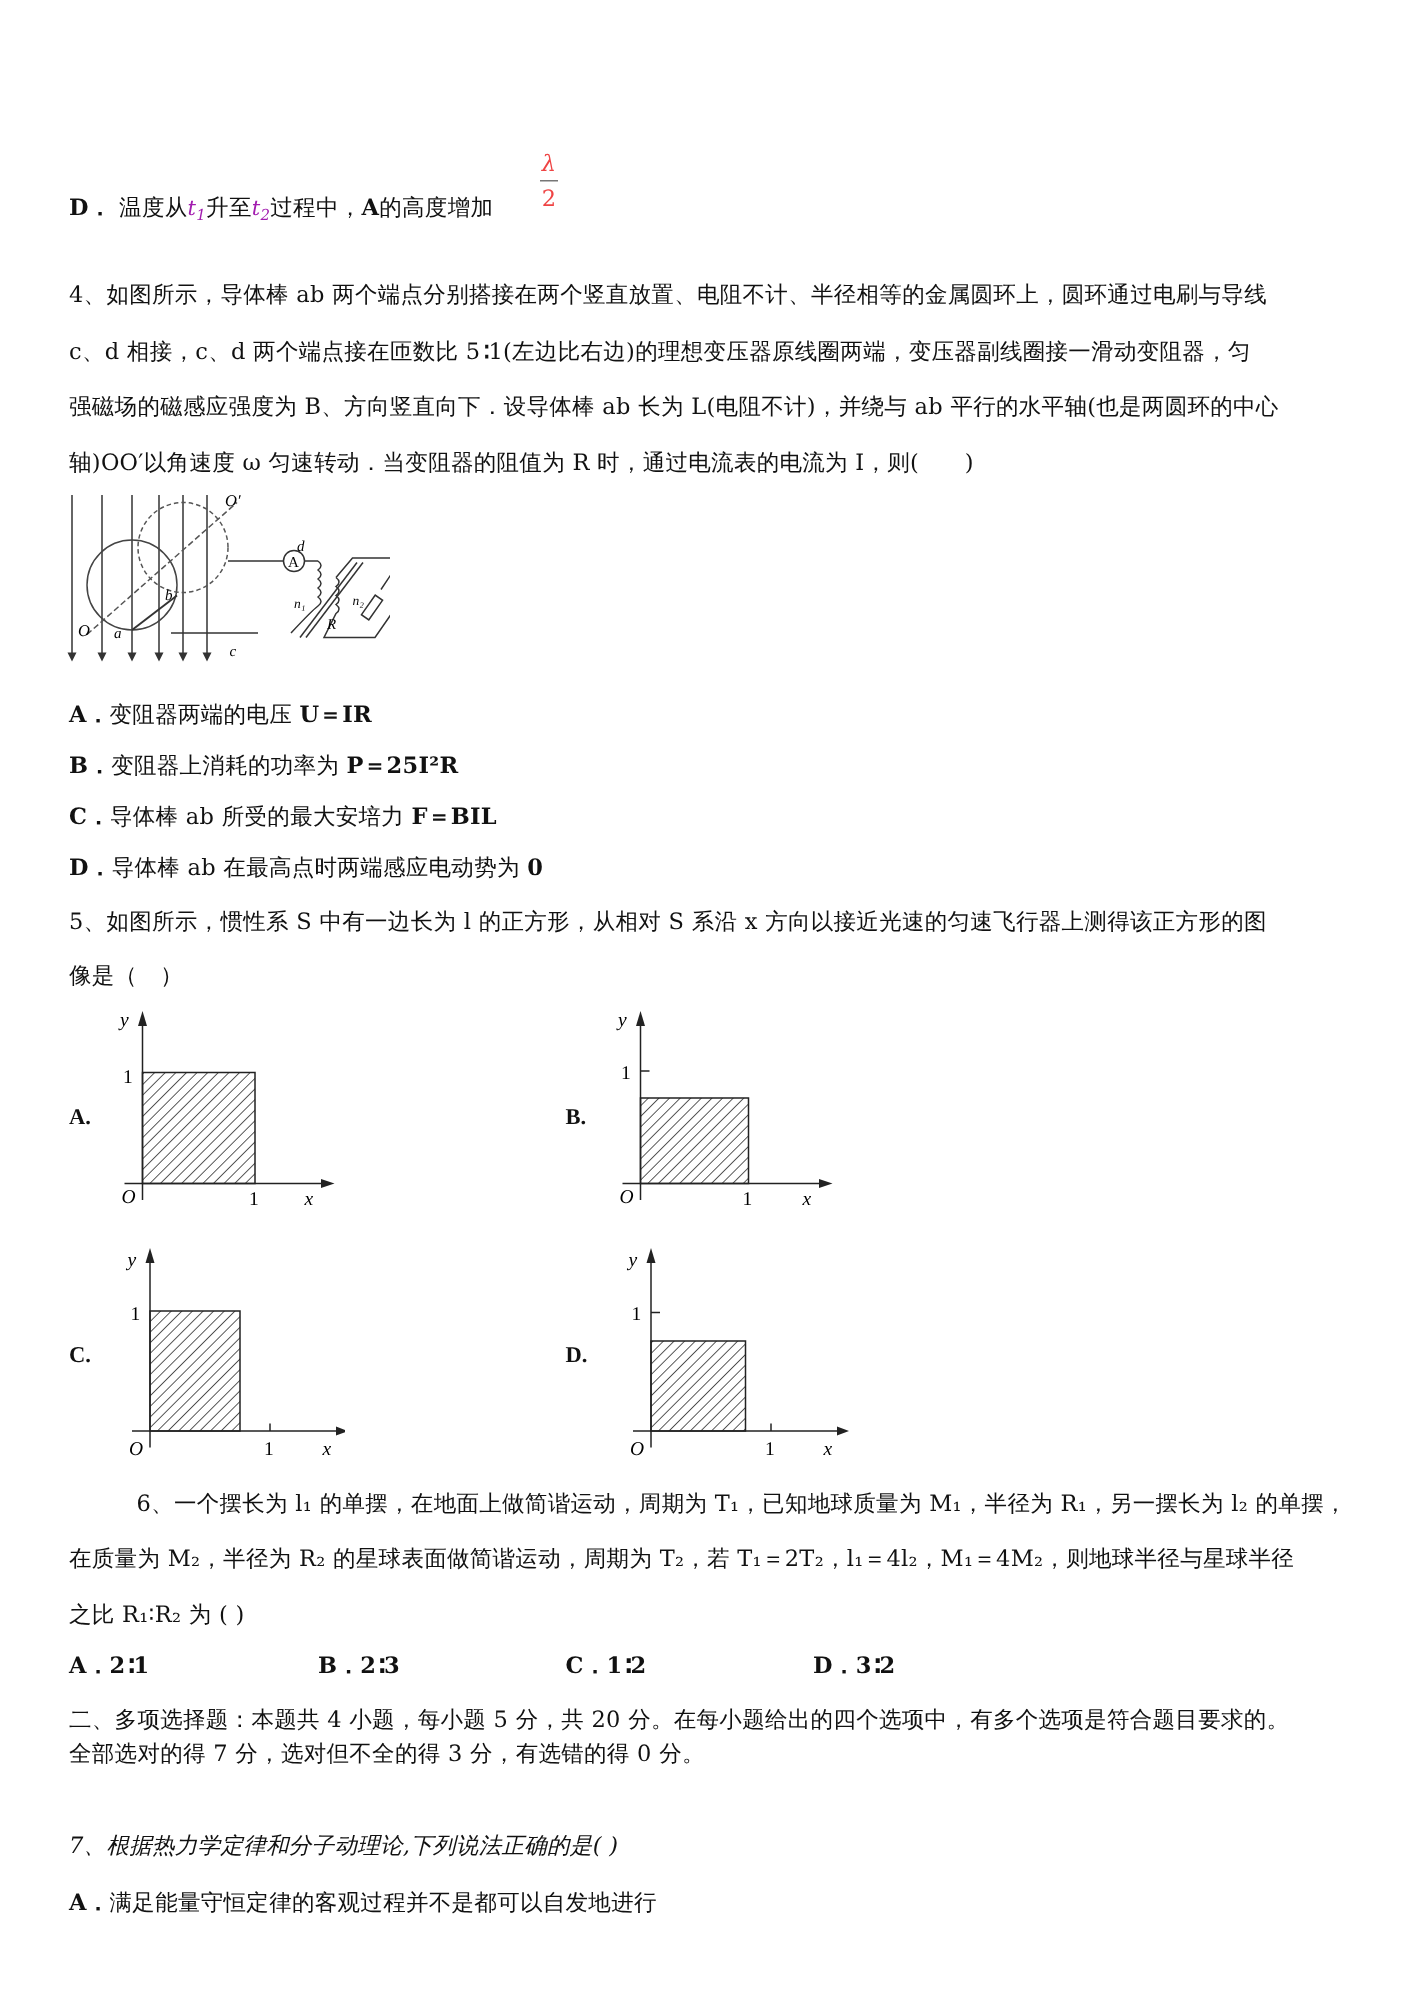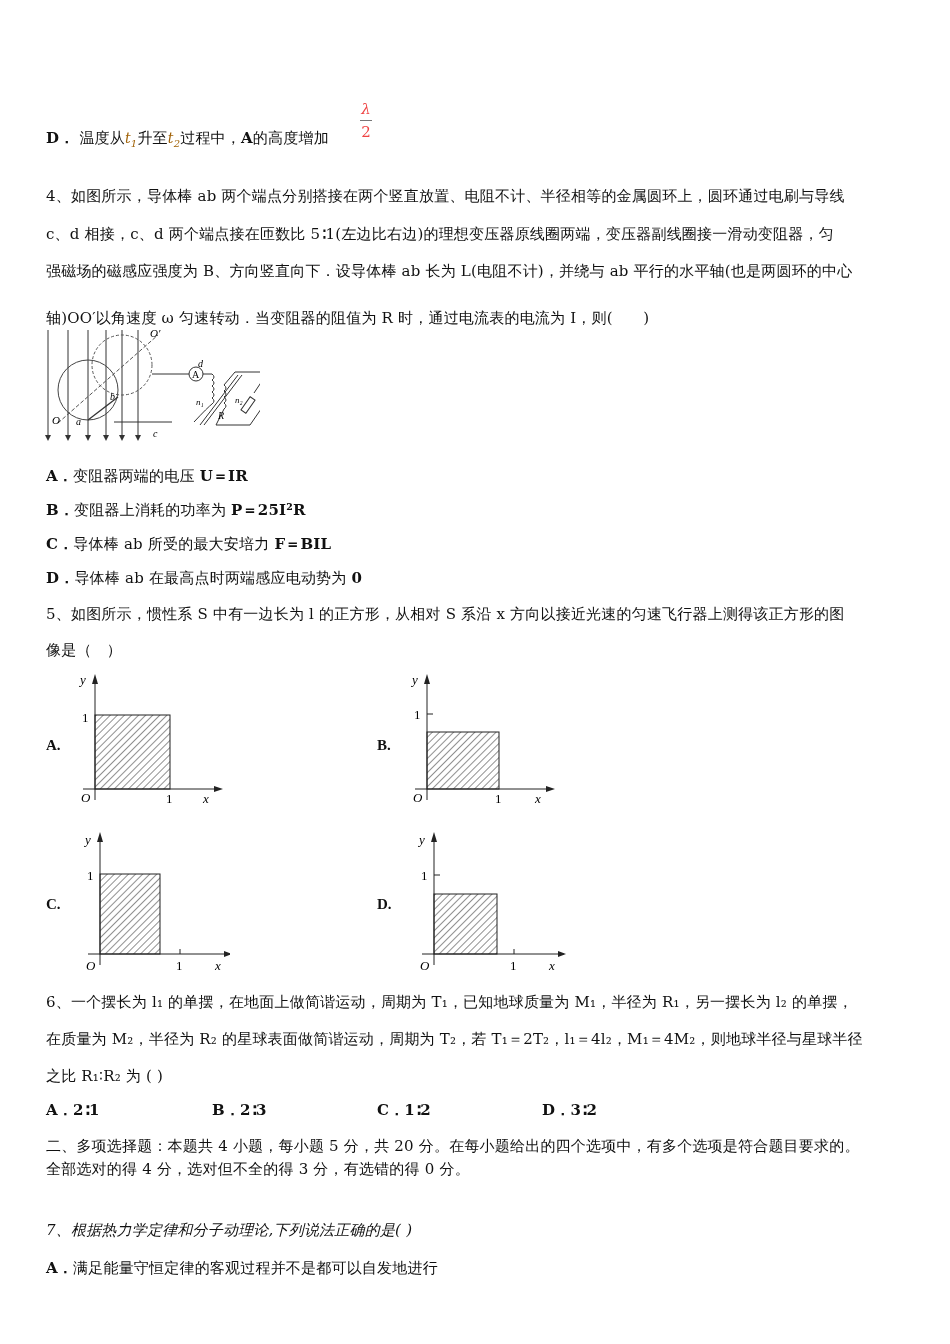--- a/index.html
+++ b/index.html
@@ -2,21 +2,21 @@
 <html><head>
   <meta charset="utf-8">
   <style>
     html, body { margin: 0; padding: 0; background: #ffffff; }
     body { width: 950px; height: 1344px; position: relative; overflow: hidden;
            font-family: "DejaVu Serif", "Liberation Serif", serif; color: #111; }
     .abs { position: absolute; }
     .line { position: absolute; left: 46px; font-size: 15px; line-height: 20px; white-space: nowrap; letter-spacing: 0.2px; }
     .b { font-weight: bold; }
     .it { }
-    .math-gray { color: #a16207; font-family: "DejaVu Serif", serif; font-style: italic; font-size: 14px; }
+    .math-gray { color: #a21caf; font-family: "DejaVu Serif", serif; font-style: italic; font-size: 14px; }
     .frac { position: absolute; font-family: "DejaVu Serif", serif; color: #ef4444; font-size: 15px; text-align: center; }
     .frac .bar { display:block; border-top: 1px solid #777; width: 12px; margin: 2px auto; }
     .opt-label { position: absolute; font-weight: bold; font-size: 15px; font-family: "Liberation Serif", serif; }
     svg text { font-family: "Liberation Serif", serif; }
     sub, sup { font-size: 10px; }
   </style>
 </head>
 <body>
 
 <div class="line" style="top:128px;">
@@ -25,21 +25,21 @@
 </div>
 <div class="frac" style="left:358px; top:100px; width:16px;">
   <span style="font-style:italic;">λ</span>
   <span class="bar"></span>
   <span>2</span>
 </div>
 
 <div class="line" style="top:186px;">4、如图所示，导体棒 ab 两个端点分别搭接在两个竖直放置、电阻不计、半径相等的金属圆环上，圆环通过电刷与导线</div>
 <div class="line" style="top:224px;">c、d 相接，c、d 两个端点接在匝数比 5∶1(左边比右边)的理想变压器原线圈两端，变压器副线圈接一滑动变阻器，匀</div>
 <div class="line" style="top:261px;">强磁场的磁感应强度为 B、方向竖直向下．设导体棒 ab 长为 L(电阻不计)，并绕与 ab 平行的水平轴(也是两圆环的中心</div>
-<div class="line" style="top:298px;margin-top:10px;">轴)OO′以角速度 ω 匀速转动．当变阻器的阻值为 R 时，通过电流表的电流为 I，则(　　)</div>
+<div class="line" style="top:298px;">轴)OO′以角速度 ω 匀速转动．当变阻器的阻值为 R 时，通过电流表的电流为 I，则(　　)</div>
 
 <svg class="abs" style="left:40px; top:325px;" width="220" height="120" viewBox="0 0 220 120">
   <g stroke="#333" stroke-width="1" fill="none">
     <line x1="8" y1="5" x2="8" y2="112"></line>
       <line x1="28" y1="5" x2="28" y2="112"></line>
     <line x1="48" y1="5" x2="48" y2="112"></line>
       <line x1="66" y1="5" x2="66" y2="112"></line>
     <line x1="82" y1="5" x2="82" y2="112"></line>
       <line x1="98" y1="5" x2="98" y2="112"></line>
   </g>
@@ -153,35 +153,35 @@
   <polygon points="144,121 144,127 152,124" fill="#222"></polygon>
   <line x1="100" y1="124" x2="100" y2="119" stroke="#222"></line>
   <rect x="20" y="64" width="63" height="60" fill="url(#hatch)" stroke="#222"></rect>
   <text x="5" y="14" font-size="13" font-style="italic">y</text>
   <text x="7" y="50" font-size="13">1</text>
   <text x="6" y="140" font-size="13" font-style="italic">O</text>
   <text x="96" y="140" font-size="13">1</text>
   <text x="135" y="140" font-size="13" font-style="italic">x</text>
 </svg>
 
-<div class="line" style="top:992px;">6、一个摆长为 l₁ 的单摆，在地面上做简谐运动，周期为 T₁，已知地球质量为 M₁，半径为 R₁，另一摆长为 l₂ 的单摆，</div>
+<div class="line" style="top:992px;margin-left:45px;">6、一个摆长为 l₁ 的单摆，在地面上做简谐运动，周期为 T₁，已知地球质量为 M₁，半径为 R₁，另一摆长为 l₂ 的单摆，</div>
 <div class="line" style="top:1029px;">在质量为 M₂，半径为 R₂ 的星球表面做简谐运动，周期为 T₂，若 T₁＝2T₂，l₁＝4l₂，M₁＝4M₂，则地球半径与星球半径</div>
 <div class="line" style="top:1066px;">之比 R₁∶R₂ 为 ( )</div>
 <div class="line b" style="top:1100px; left:46px;">
   <span>A．</span><span>2∶1</span>
 </div>
 <div class="line b" style="top:1100px; left:212px;">
   <span>B．</span><span>2∶3</span>
 </div>
 <div class="line b" style="top:1100px; left:377px;">
   <span>C．</span><span>1∶2</span>
 </div>
 <div class="line b" style="top:1100px; left:542px;">
   <span>D．</span><span>3∶2</span>
 </div>
 
 <div class="line" style="top:1136px;">二、多项选择题：本题共 4 小题，每小题 5 分，共 20 分。在每小题给出的四个选项中，有多个选项是符合题目要求的。</div>
-<div class="line" style="top:1159px;">全部选对的得 4 分，选对但不全的得 3 分，有选错的得 0 分。</div>
+<div class="line" style="top:1159px;">全部选对的得 7 分，选对但不全的得 3 分，有选错的得 0 分。</div>
 
 <div class="line" style="top:1220px;font-style:italic;">7、根据热力学定律和分子动理论,下列说法正确的是(  )</div>
 <div class="line" style="top:1219px;margin-top:39px;">
   <span class="b">A．</span><span>满足能量守恒定律的客观过程并不是都可以自发地进行</span>
 </div>
 
 </body></html>

